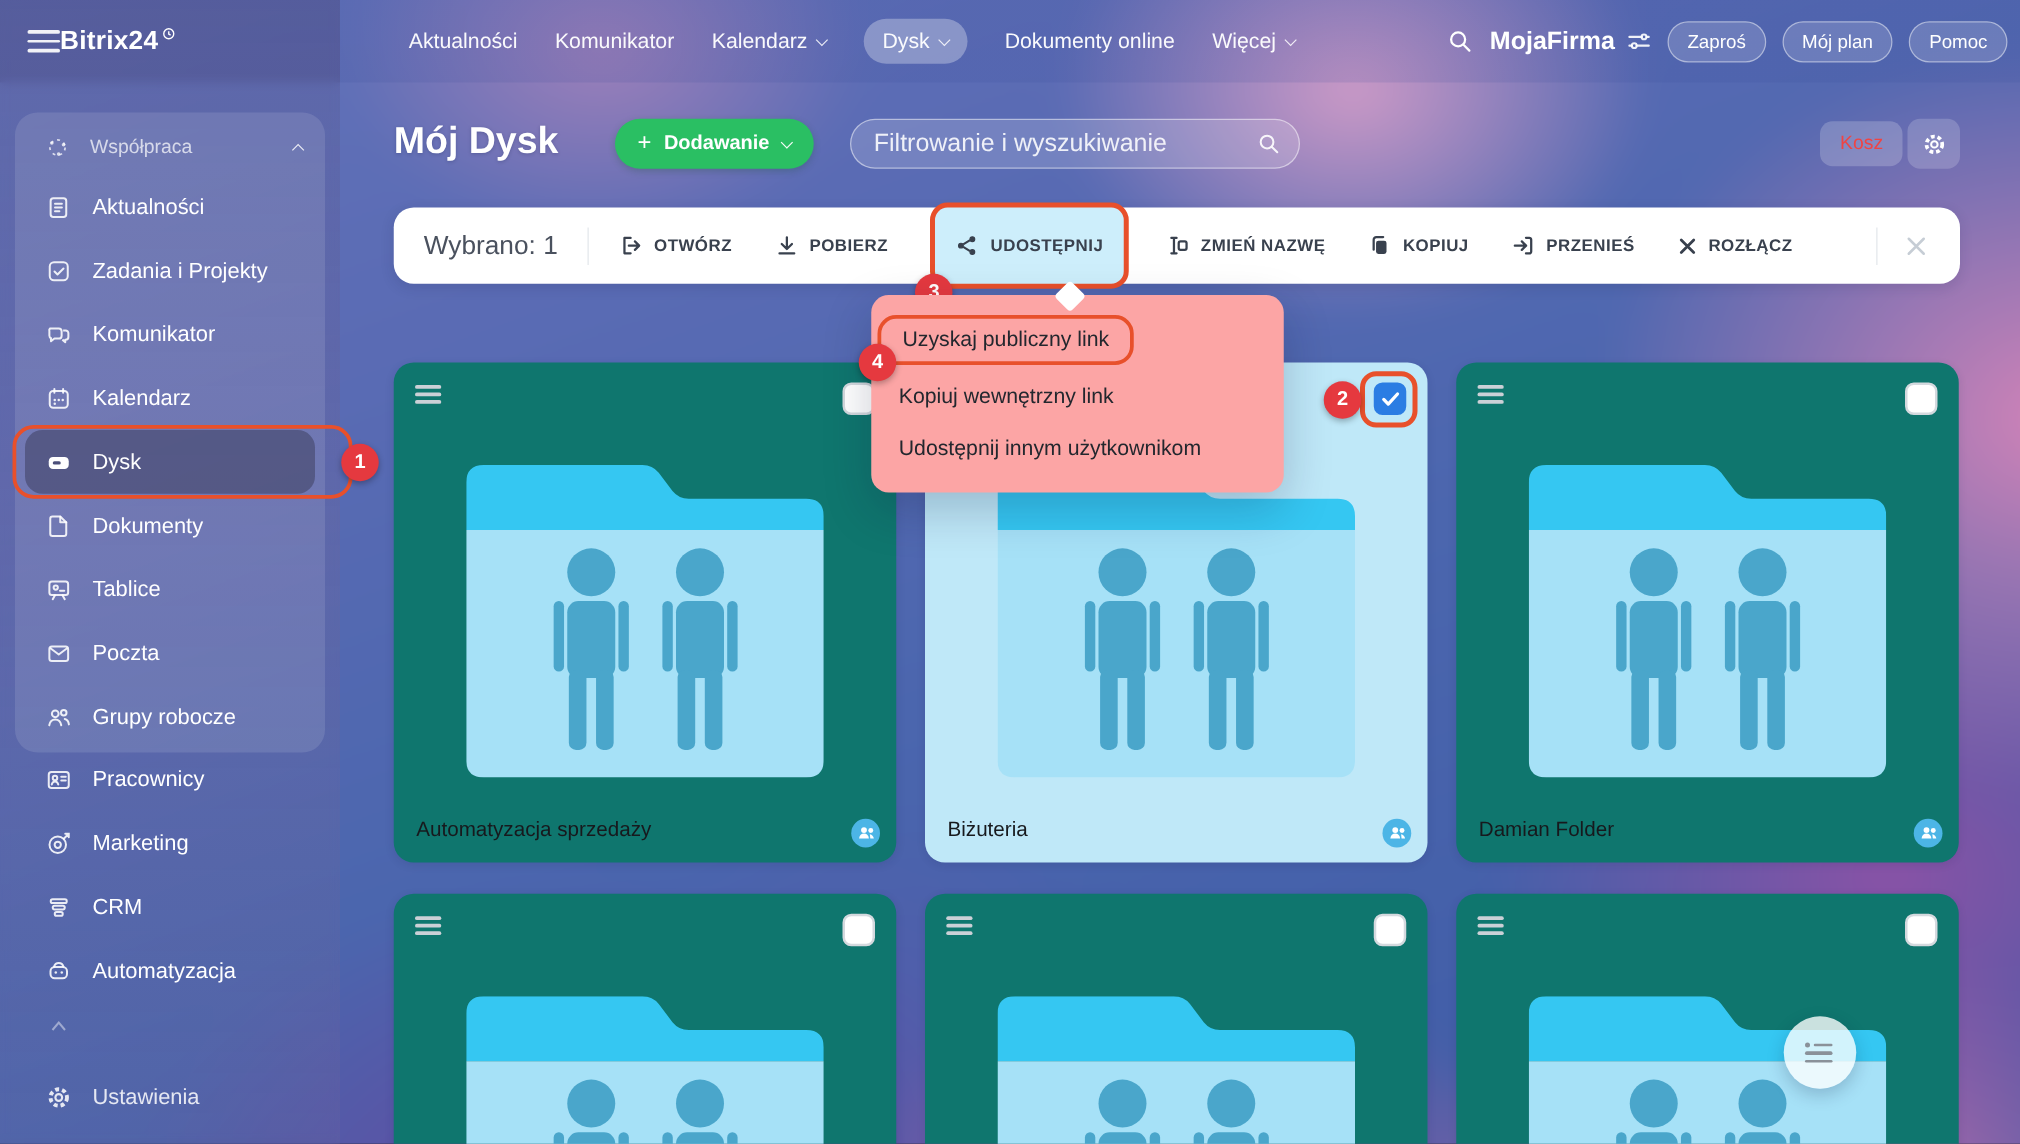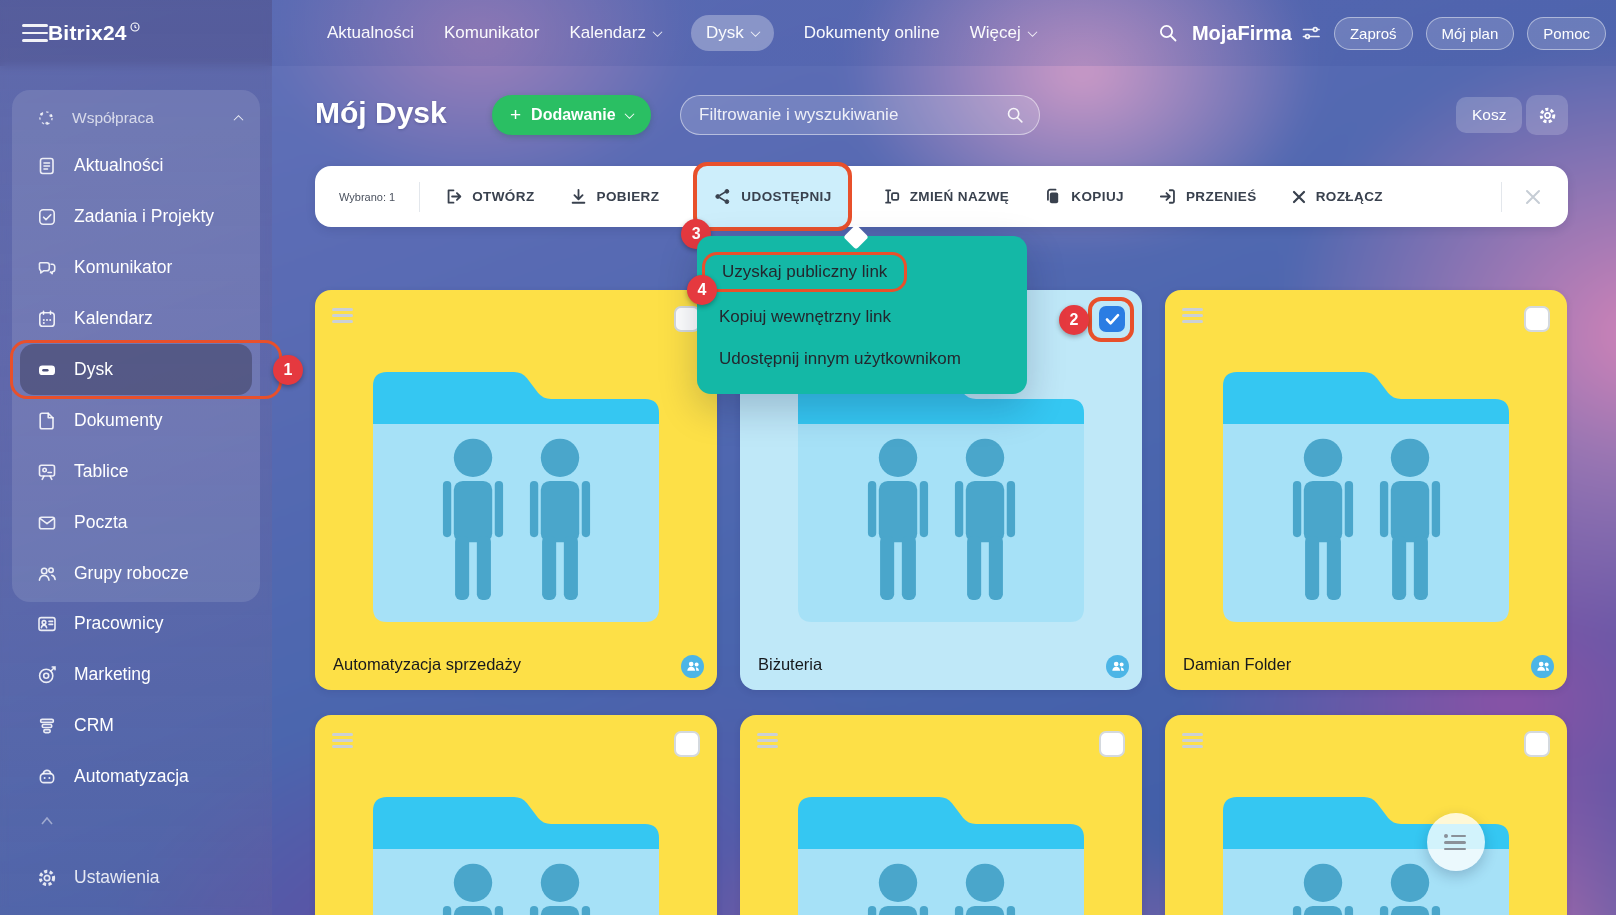--- a/index.html
+++ b/index.html
@@ -69,55 +69,55 @@
   
   .page-title { position:absolute; left:315px; top:96px; z-index:6; font-size:30px; font-weight:700;
     color:#fff; text-shadow:0 1px 3px rgba(20,30,70,.25); }
   .add-btn { position:absolute; left:492px; top:95px; height:40px; z-index:6; display:flex; align-items:center;
     gap:10px; background:#2abf63; color:#fff; font-size:16px; font-weight:700; border:none;
     border-radius:20px; padding:0 18px; cursor:pointer; box-shadow:0 2px 6px rgba(20,80,40,.25); }
   .add-btn .plus { font-size:19px; font-weight:400; }
   .filter-box { position:absolute; left:680px; top:95px; width:360px; height:40px; z-index:6;
     background:rgba(255,255,255,.16); border:1px solid rgba(255,255,255,.48); border-radius:20px;
     display:flex; align-items:center; padding:0 14px 0 18px; }
-  .filter-box input { flex:1; background:transparent; border:none; outline:none; color:#fff; font-size:17px;
+  .filter-box input { flex:1; background:transparent; border:none; outline:none; color:#fff; font-size:20px;
     font-family:inherit; }
   .filter-box input::placeholder { color:rgba(255,255,255,.88); }
   .kosz-btn { position:absolute; left:1456px; top:97px; height:36px; z-index:6; background:rgba(255,255,255,.20);
-    color:#ffffff; font-size:15.5px; border:none; border-radius:10px; padding:0 16px; cursor:pointer; }
+    color:#ef4444; font-size:15.5px; border:none; border-radius:10px; padding:0 16px; cursor:pointer; }
   .gear-btn { position:absolute; left:1526px; top:95px; width:42px; height:40px; z-index:6;
     background:rgba(255,255,255,.18); border:none; border-radius:10px; color:#fff;
     display:flex; align-items:center; justify-content:center; cursor:pointer; }
 
   
   .sel-toolbar { position:absolute; left:315px; top:166px; width:1253px; height:61px; z-index:15;
     background:#fff; border-radius:16px; box-shadow:0 3px 10px rgba(25,35,80,.14);
     display:flex; align-items:center; padding:0 24px; }
-  .sel-count { font-size:11px; color:#4a515e; white-space:nowrap; }
+  .sel-count { font-size:21px; color:#4a515e; white-space:nowrap; }
   .v-div { width:1px; height:30px; background:#e3e7ec; margin:0 24px; }
   .tb-action { display:flex; align-items:center; gap:9px; font-size:13.5px; font-weight:700;
     letter-spacing:.4px; color:#39414e; cursor:pointer; white-space:nowrap; margin-right:34px; }
   .tb-action.share { position:relative; background:#cdeefb; border:4px solid #e8502b;
     border-radius:14px; padding:21px 16px; margin-right:30px; }
   .sel-close { margin-left:auto; display:flex; align-items:center; }
   .x-btn { color:#c6cdd5; cursor:pointer; display:flex; }
 
   
-  .share-menu { position:absolute; left:697px; top:236px; width:330px; z-index:25; background:#14b8a6;
+  .share-menu { position:absolute; left:697px; top:236px; width:330px; z-index:25; background:#fca5a5;
     border-radius:14px; box-shadow:0 14px 38px rgba(15,25,60,.22); padding:12px 0 14px; }
   .share-menu::before { content:""; position:absolute; top:-8px; left:150px; width:18px; height:18px;
     background:#fff; transform:rotate(45deg); border-radius:3px; }
   .menu-item { padding:11px 22px; font-size:17px; color:#23272e; cursor:pointer; white-space:nowrap; }
   .menu-item .hl { position:relative; display:inline-block; border:3px solid #e8502b; border-radius:15px;
     padding:7px 17px; margin:-7px -17px; }
 
   
   .grid { position:absolute; left:315px; top:290px; z-index:4; display:grid;
     grid-template-columns:repeat(3,402px); gap:25px 23px; }
-  .card { position:relative; width:402px; height:400px; background:#fde047; border-radius:16px;
+  .card { position:relative; width:402px; height:400px; background:#0f766e; border-radius:16px;
     box-shadow:0 2px 7px rgba(25,35,80,.12); cursor:pointer; }
   .card.selected { background:#bfe8f8; }
   .drag { position:absolute; left:17px; top:18px; width:21px; display:flex; flex-direction:column; gap:3.5px; cursor:grab; }
   .drag span { height:2.6px; background:#cbd0d6; border-radius:2px; }
   .cbx { position:absolute; right:17px; top:16px; width:26px; height:26px; background:#fff;
     border:2px solid #d4d9de; border-radius:7px; cursor:pointer; }
   .cbx.checked { background:#2b7de3; border-color:#2b7de3; display:flex; align-items:center; justify-content:center; }
   .cbx-ring { position:absolute; right:8px; top:7px; width:46px; height:45px; border:4px solid #e8502b;
     border-radius:13px; z-index:30; pointer-events:none; }
   .folder-wrap { position:absolute; left:50%; top:82px; transform:translateX(-50%); }

